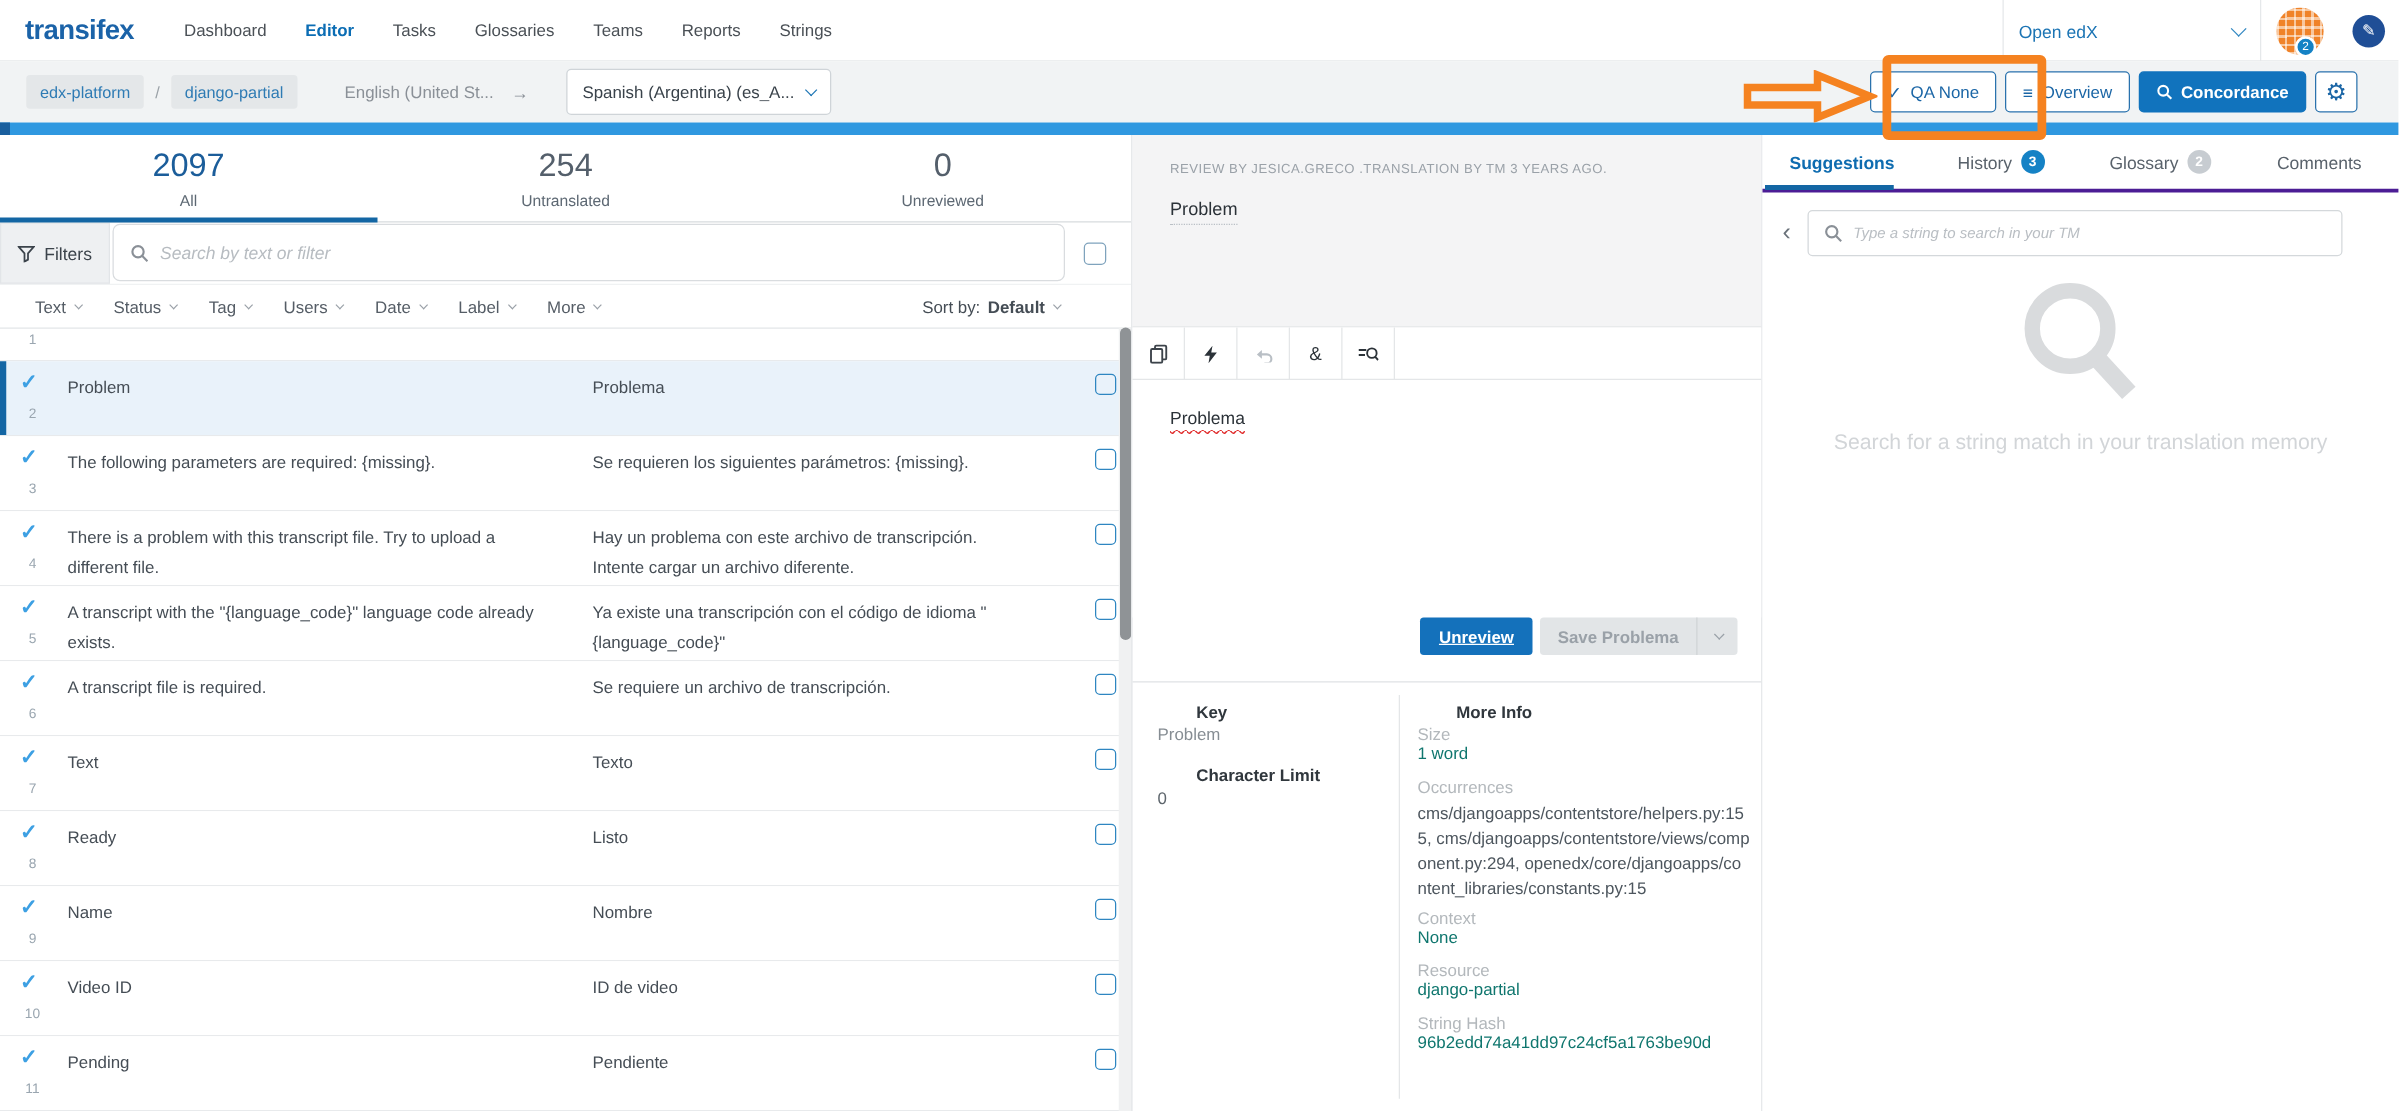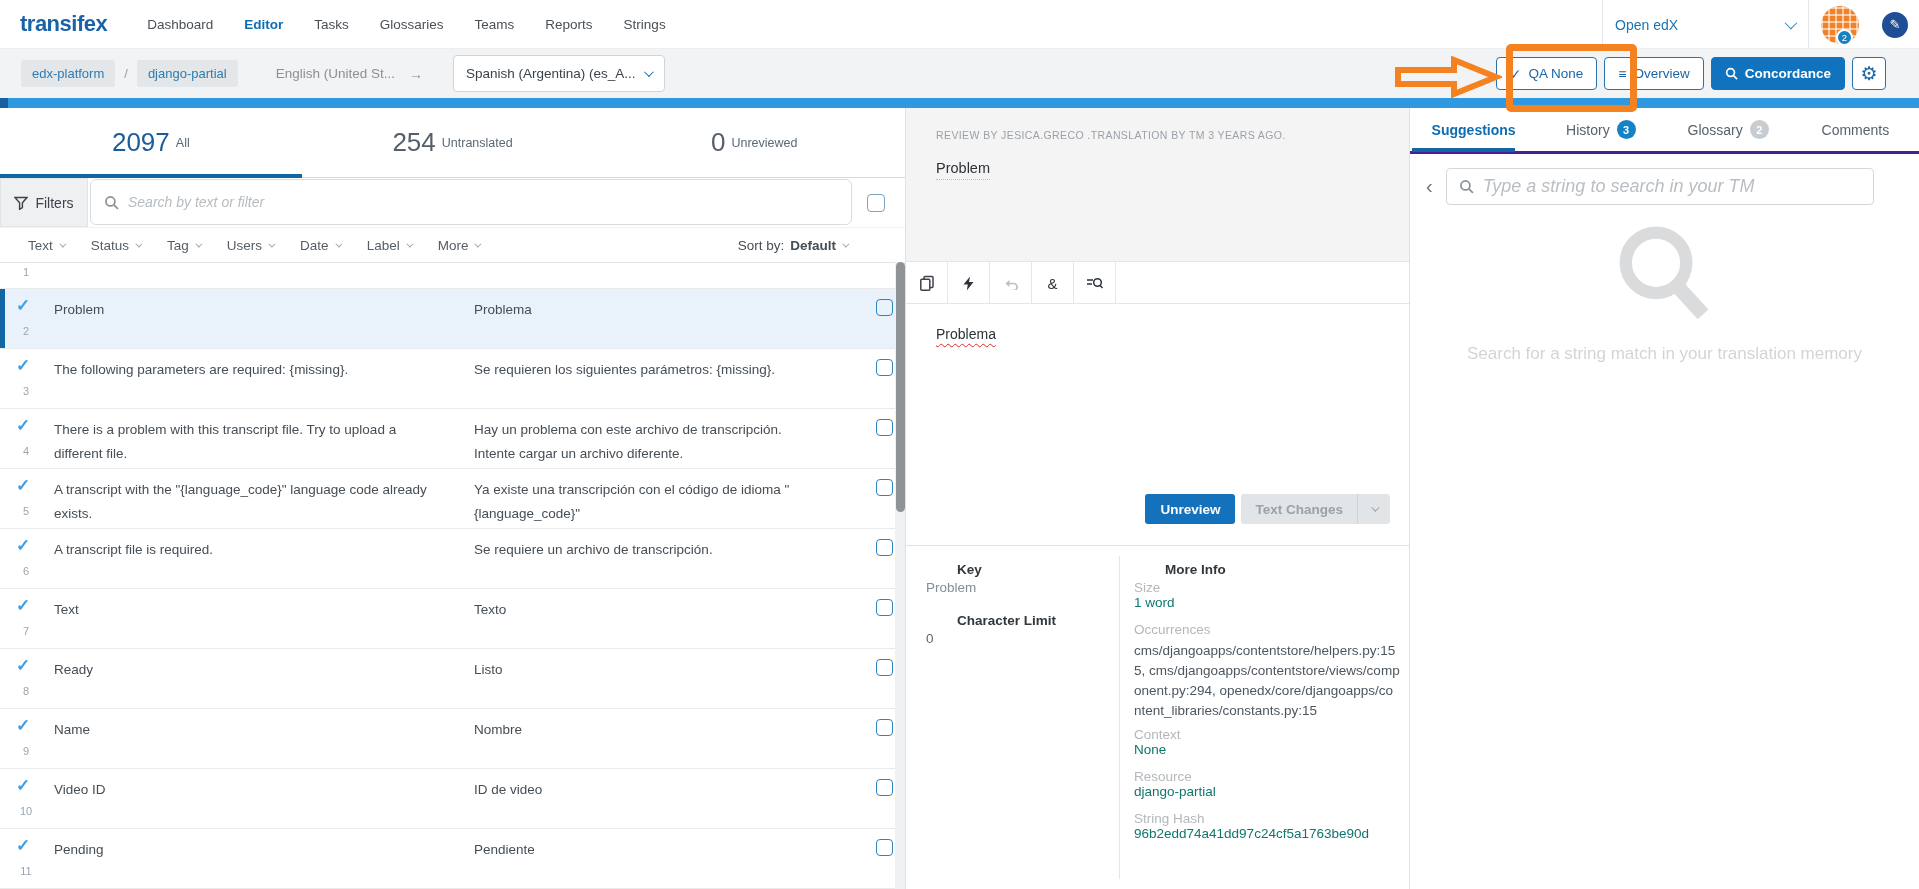--- a/index.html
+++ b/index.html
@@ -48,21 +48,21 @@
   .progress { position:absolute; top:98px; left:0; width:1919px; height:10px; background:#2f98e0; }
   .progress .seg-dark { position:absolute; left:0; top:0; width:8px; height:10px; background:#1a5f9e; }
 
   
   .panel-left  { position:absolute; top:108px; left:0;      width:905px; height:781px; background:#fff; }
   .panel-mid   { position:absolute; top:108px; left:905px;  width:505px; height:781px; background:#fff; border-left:1px solid #dfe2e5; border-right:1px solid #dfe2e5; }
   .panel-right { position:absolute; top:108px; left:1410px; width:509px; height:781px; background:#fff; }
 
   
   .stats { height:70px; display:flex; border-bottom:1px solid #d8dbde; }
-  .stat-tab { flex:1; display:flex; align-items:center; justify-content:center; gap:6px; position:relative; cursor:pointer; }
+  .stat-tab { flex:1; display:flex; flex-direction:column; align-items:center; justify-content:center; gap:6px; position:relative; cursor:pointer; }
   .stat-count { font-size:26px; color:#545f6b; }
   .stat-label { font-size:12.5px; color:#5d6873; }
   .stat-tab.active .stat-count { color:#1b5d9a; }
   .stat-tab.active::after { content:""; position:absolute; left:0; right:0; bottom:-1px; height:4px; background:#1366a4; }
 
   
   .filters-row { height:50px; display:flex; align-items:stretch; border-bottom:1px solid #f0f2f3; }
   .filters-chip { width:88px; background:#eef0f2; border:1px solid #e2e5e8; display:flex; align-items:center; justify-content:center; gap:7px; font-size:14px; color:#3b434b; cursor:pointer; }
   .searchbox { width:762px; border:1px solid #d9dcdf; border-radius:6px; margin:1px 0 2px 2px; display:flex; align-items:center; padding:0 13px; background:#fff; }
   .searchbox input { border:none; outline:none; flex:1; font-size:14px; margin-left:9px; color:#454d55; font-family:inherit; background:transparent; }
@@ -93,21 +93,21 @@
   
   .src-section { position:absolute; top:0; left:0; right:0; height:154px; background:#f4f4f5; border-bottom:1px solid #e4e6e8; }
   .review-line { position:absolute; top:21px; left:30px; font-size:10.5px; letter-spacing:.4px; color:#9aa1a8; }
   .src-string { position:absolute; top:52px; left:30px; font-size:14.5px; color:#2b3238; border-bottom:1px dotted #b9bfc5; padding-bottom:3px; }
   .ed-toolbar { position:absolute; top:154px; left:0; right:0; height:42px; background:#fff; border-bottom:1px solid #e4e6e8; display:flex; }
   .tool-cell { width:42px; height:42px; border-right:1px solid #e4e6e8; display:flex; align-items:center; justify-content:center; cursor:pointer; color:#2b3238; font-size:14px; }
   .tool-cell.disabled { color:#b9bfc5; cursor:default; }
   .ta { position:absolute; top:196px; left:0; right:0; height:190px; background:#fff; }
   .ta .tr-string { position:absolute; top:22px; left:30px; font-size:14px; color:#2b3238; text-decoration:underline wavy #e02a2a 1px; text-underline-offset:4px; }
   .btn-row { position:absolute; top:386px; left:0; right:0; height:30px; display:flex; justify-content:flex-end; align-items:center; gap:6px; padding-right:19px; }
-  .btn-unreview { height:30px; background:#1471bb; color:#fff; font-size:13.5px; font-weight:bold; border:none; border-radius:3px; padding:0 15px; cursor:pointer; font-family:inherit; }
+  .btn-unreview { height:30px; background:#1471bb; color:#fff; font-size:13.5px; font-weight:bold; border:none; border-radius:3px; padding:0 15px; cursor:pointer; font-family:inherit;text-decoration:underline; }
   .btn-save { height:30px; background:#e2e5e7; color:#9aa1a8; font-size:13.5px; font-weight:bold; border:none; border-radius:3px; display:flex; align-items:center; cursor:default; font-family:inherit; }
   .btn-save .lbl { padding:0 14px; }
   .btn-save .dd { width:33px; height:30px; border-left:1px solid #cfd3d6; display:flex; align-items:center; justify-content:center; }
   .btn-save .caret { width:6px; height:6px; color:#9aa1a8; }
   .details { position:absolute; top:437px; left:0; right:0; bottom:0; border-top:1px solid #dfe2e5; }
   .dcol-key { position:absolute; left:20px; top:16px; width:185px; }
   .dvline { position:absolute; left:213px; top:10px; bottom:10px; width:1px; background:#e4e6e8; }
   .dcol-info { position:absolute; left:228px; top:16px; width:266px; }
   .dlbl { font-size:13.5px; font-weight:bold; color:#30373d; margin-bottom:3px;margin-left:31px; }
   .dval-gray { font-size:13.5px; color:#868d93; margin-bottom:18px; }
@@ -119,21 +119,21 @@
   .rtabs { height:46px; display:flex; border-bottom:3px solid #4c1d95; }
   .rtab { flex:1; display:flex; align-items:center; justify-content:center; gap:7px; font-size:14px; color:#59626b; position:relative; cursor:pointer; }
   .rtab.active { color:#0e6cb0; font-weight:bold; }
   .rtab.active::after { content:""; position:absolute; left:2px; right:22px; bottom:-1px; height:4px; background:#1366a4; }
   .badge { width:19px; height:19px; border-radius:50%; color:#fff; font-size:11px; display:flex; align-items:center; justify-content:center; font-weight:bold; }
   .badge.blue { background:#1582c5; }
   .badge.gray { background:#c7ccd1; }
   .tm-row { position:absolute; top:54px; left:0; right:0; height:48px; display:flex; align-items:center; }
   .collapse-ch { font-size:20px; color:#6a727a; margin-left:16px; cursor:pointer; line-height:1; }
   .tm-box { margin-left:13px; width:428px; height:37px; border:1px solid #d4d8db; border-radius:4px; display:flex; align-items:center; padding:0 12px; }
-  .tm-box input { border:none; outline:none; flex:1; margin-left:9px; font-size:18px; color:#454d55; font-family:inherit; background:transparent; }
+  .tm-box input { border:none; outline:none; flex:1; margin-left:9px; font-size:12px; color:#454d55; font-family:inherit; background:transparent; }
   .tm-box input::placeholder { color:#b9bec3; font-style:italic; }
   .tm-empty-icon { position:absolute; top:110px; left:0; right:0; display:flex; justify-content:center; }
   .tm-empty-text { position:absolute; top:236px; left:0; right:0; text-align:center; font-size:17px; color:#d2d5d8; }
 
   
   .ann-rect { position:absolute; left:1506px; top:44px; width:131px; height:68px; border:7px solid #f58220; border-radius:5px; pointer-events:none; z-index:50; }
   .ann-arrow { position:absolute; left:1394px; top:56px; z-index:50; pointer-events:none; }
 </style>
 </head>
 <body>
@@ -369,21 +369,21 @@
             <line x1="14.2" y1="9.5" x2="16.5" y2="12" stroke="#2b3238" stroke-width="1.5"></line>
           </svg>
       </div>
     </div>
     <div class="ta">
       <span class="tr-string">Problema</span>
     </div>
     <div class="btn-row">
       <button class="btn-unreview">Unreview</button>
       <div class="btn-save">
-        <span class="lbl">Text Changes</span>
+        <span class="lbl">Save Problema</span>
         <span class="dd">
             <span class="caret"></span>
           </span>
       </div>
     </div>
     <div class="details">
       <div class="dcol-key">
         <div class="dlbl">Key</div>
         <div class="dval-gray">Problem</div>
         <div class="dlbl">Character Limit</div>

